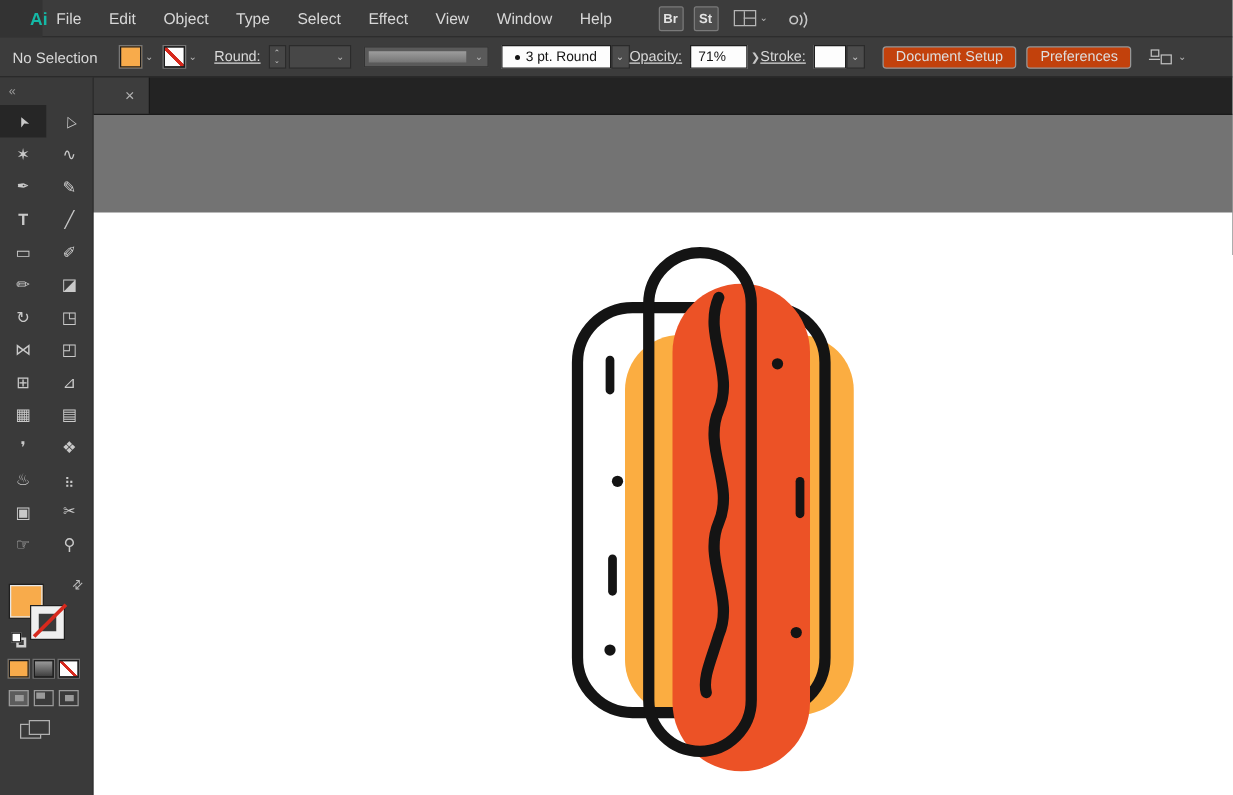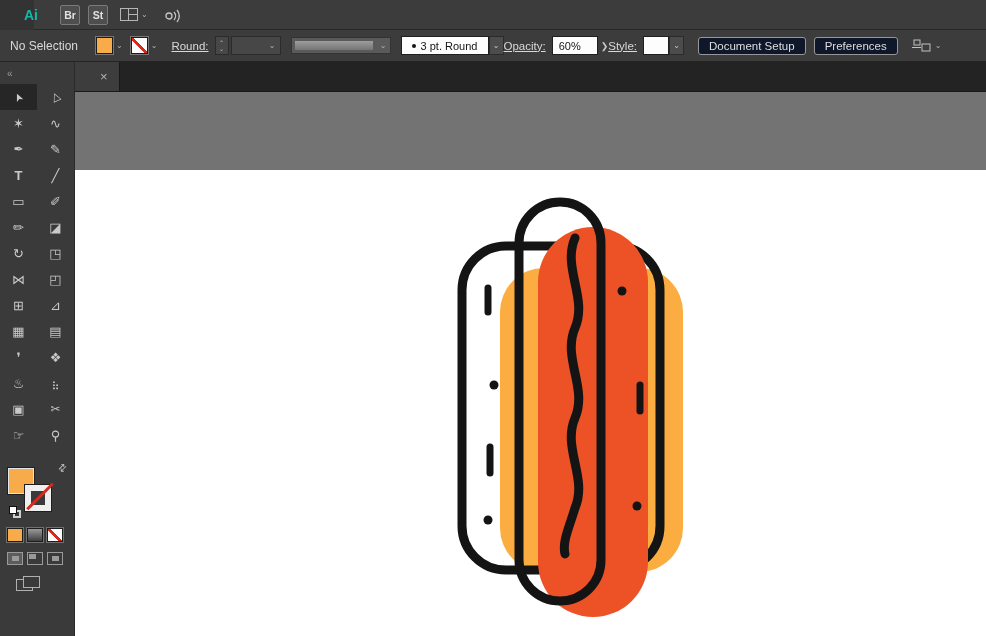--- a/index.html
+++ b/index.html
@@ -44,21 +44,21 @@
   .profile-bar { flex:1; height:9px; background:linear-gradient(180deg,#9d9d9d,#757575); margin-right:4px; }
   .combo-white { height:19px; background:#fdfdfd; border:1px solid #1f1f1f; color:#141414;
                  font-size:11px; display:flex; align-items:center; padding:0 6px; }
   .brush-field { width:88px; margin-left:10px; justify-content:center; gap:5px; }
   .chev-box { width:15px; height:19px; background:#4c4c4c; border:1px solid #2b2b2b; color:#c8c8c8;
               font-size:8px; display:flex; align-items:center; justify-content:center; }
   .dot { width:4px; height:4px; border-radius:50%; background:#141414; display:inline-block; }
   .opacity-field { width:46px; margin-left:6px; }
   .expand-glyph { font-size:9px; color:#c8c8c8; margin-left:3px; }
   .style-field { width:26px; margin-left:6px; }
-  .ctl-btn { height:18px; padding:0 10px; background:#0f172a; border:1px solid #979797; border-radius:3px;
+  .ctl-btn { height:18px; padding:0 10px; background:#c2410c; border:1px solid #979797; border-radius:3px;
              color:#dedede; font-size:11.5px; display:flex; align-items:center; }
   .align-wrap { display:flex; align-items:center; margin-left:14px; }
 
   
   .tab-bar { position:absolute; top:62px; left:75px; right:0; height:30px; background:#232323;
              border-bottom:1px solid #1a1a1a; display:flex; }
   .doc-tab { height:100%; background:#3d3d3d; border-right:1px solid #181818; display:flex;
              align-items:center; padding:0 11px; font-size:12px; color:#cdcdcd; }
   .tab-close { margin-left:14px; color:#b2b2b2; font-size:13px; cursor:default; }
 
@@ -106,20 +106,31 @@
   
   .canvas { position:absolute; top:92px; left:75px; right:0; bottom:0; background:#737373; }
   .artboard { position:absolute; top:78px; left:0; right:0; bottom:0; background:#ffffff; }
   .art-svg { position:absolute; inset:0; }
 </style>
 </head>
 <body>
 
 <div class="menu-bar">
   <div class="logo" style="color:#14b8a6;padding-left:28px;">Ai</div>
+  <div class="menu-items">
+      <div class="menu-item">File</div>
+      <div class="menu-item">Edit</div>
+      <div class="menu-item">Object</div>
+      <div class="menu-item">Type</div>
+      <div class="menu-item">Select</div>
+      <div class="menu-item">Effect</div>
+      <div class="menu-item">View</div>
+      <div class="menu-item">Window</div>
+      <div class="menu-item">Help</div>
+    </div>
   <div class="mini-app first">Br</div>
   <div class="mini-app">St</div>
   <div class="arrange-wrap">
     <span class="arrange-icon"></span>
     <span class="chev-glyph">⌄</span>
   </div>
   <div class="share-wrap">
     <svg width="20" height="16" viewBox="0 0 20 16">
       <circle cx="7" cy="9" r="3" fill="none" stroke="#c6c6c6" stroke-width="1.3"></circle>
       <path d="M12 5 a6 6 0 0 1 0 8" fill="none" stroke="#c6c6c6" stroke-width="1.3"></path>
@@ -157,25 +168,25 @@
   <div class="combo-white brush-field">
     <span class="dot"></span>
     <span>3 pt. Round</span>
   </div>
   <div class="chev-box">
     <span>⌄</span>
   </div>
 
   <span class="lbl ml12">Opacity:</span>
   <div class="combo-white opacity-field">
-    <span>60%</span>
+    <span>71%</span>
   </div>
   <span class="expand-glyph">❯</span>
 
-  <span class="lbl ml12">Style:</span>
+  <span class="lbl ml12">Stroke:</span>
   <div class="combo-white style-field"></div>
   <div class="chev-box">
     <span>⌄</span>
   </div>
 
   <button class="ctl-btn ml14">Document Setup</button>
   <button class="ctl-btn ml8">Preferences</button>
 
   <div class="align-wrap">
     <svg width="20" height="16" viewBox="0 0 20 16">

